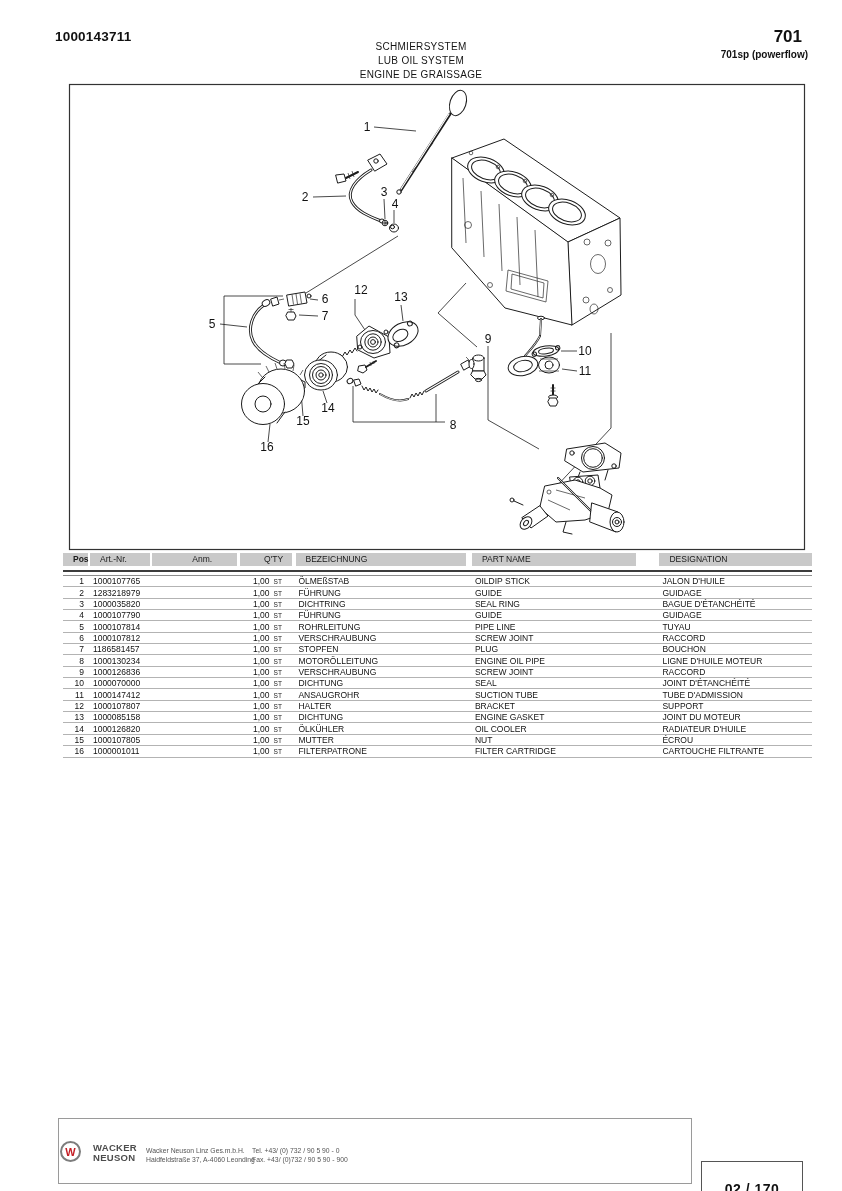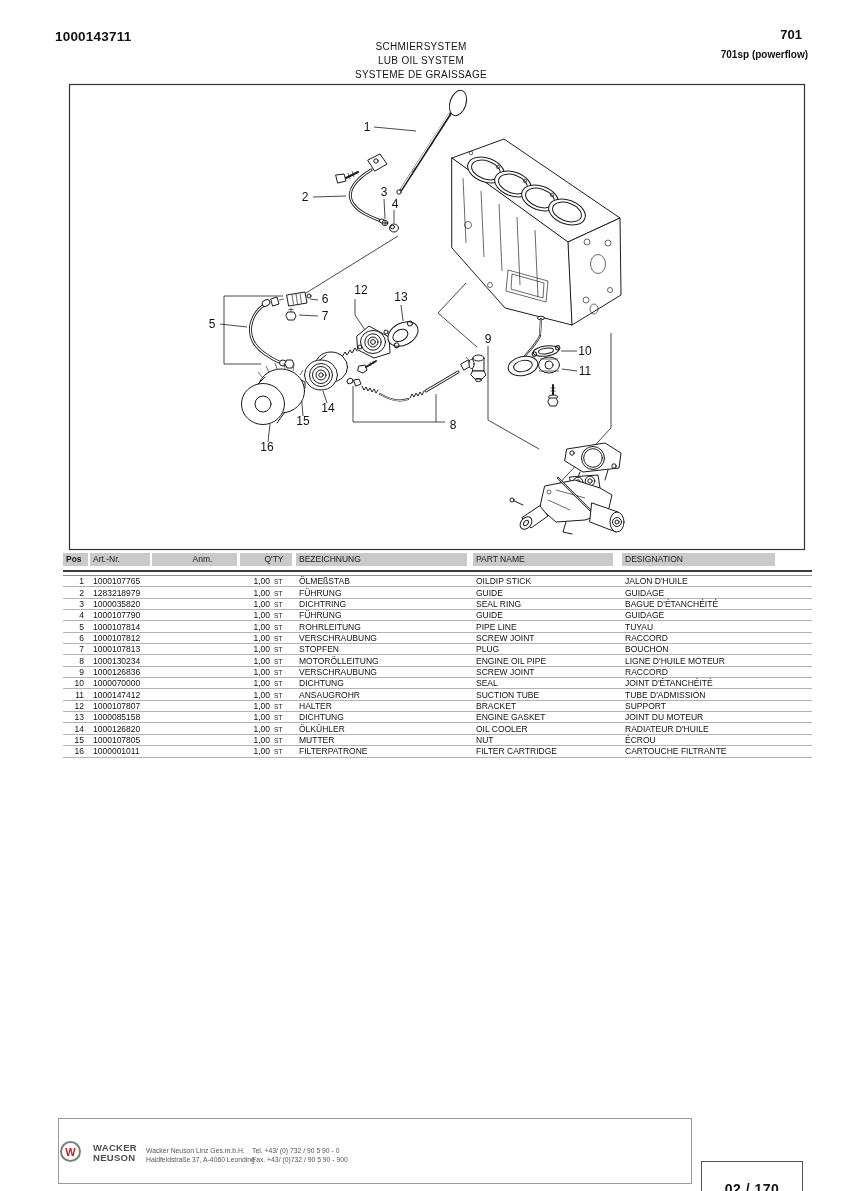--- a/index.html
+++ b/index.html
@@ -4,43 +4,43 @@
 <style>
   html,body{margin:0;padding:0;}
   body{
     width:842px;height:1191px;position:relative;background:#fff;
     font-family:"Liberation Sans","DejaVu Sans",sans-serif;color:#111;overflow:hidden;
   }
   .abs{position:absolute;}
   
   .doc-number{left:55px;top:29px;font-size:13.5px;font-weight:bold;letter-spacing:.2px;}
   .center-title{left:0;right:0;top:40px;text-align:center;font-size:10px;line-height:14px;letter-spacing:.3px;color:#151515;}
-  .group-number{right:40px;top:27px;font-size:13px;font-weight:bold;}
+  .group-number{right:40px;top:27px;font-size:17px;font-weight:bold;}
   .group-variant{right:34px;top:49px;font-size:10px;font-weight:bold;}
   
   svg{position:absolute;left:0;top:0;}
   .s{stroke:#1c1c1c;stroke-width:1;fill:none;stroke-linecap:round;stroke-linejoin:round;}
   .sw{stroke:#1c1c1c;stroke-width:1;fill:#fff;stroke-linecap:round;stroke-linejoin:round;}
   .thick{stroke:#1c1c1c;stroke-width:3;fill:none;stroke-linecap:round;}
   .thin2{stroke:#1c1c1c;stroke-width:2;fill:none;stroke-linecap:round;}
   .wover{stroke:#fff;stroke-width:1.2;fill:none;stroke-linecap:round;}
   .wover08{stroke:#fff;stroke-width:.8;fill:none;}
   .lead{stroke:#1c1c1c;stroke-width:.8;fill:none;}
   .det{stroke:#2a2a2a;stroke-width:.7;fill:none;}
   .callout{font:12px "Liberation Sans","DejaVu Sans",sans-serif;fill:#111;text-anchor:middle;}
   
   .ptable{left:63px;top:553px;width:749px;font-size:8.5px;}
   .thead{display:flex;}
-  .hcell{background:#c9c9c9;height:13px;line-height:13px;padding-left:3px;box-sizing:border-box;color:#1a1a1a;}
+  .hcell{background:#c9c9c9;height:13px;line-height:13px;padding-left:10px;box-sizing:border-box;color:#1a1a1a;}
   .c-pos{width:25px;margin-right:2px;}
   .c-art{width:60px;margin-right:2px;}
   .c-anm{width:85px;margin-right:3px;}
   .c-qty{width:52px;margin-right:4px;}
   .c-bez{width:171px;margin-right:6px;}
-  .c-part{width:140px;margin-right:9px;}
+  .c-part{width:165px;margin-right:23px;}
   .c-des{width:153px;margin-right:0;}
   .h-pos{font-weight:bold;}
   .h-center{text-align:center;padding-left:16px;}
   .dline{height:3px;border-top:2px solid #3d3d3d;border-bottom:1px solid #8d8d8d;margin-top:4px;}
   .trow{display:flex;height:11.35px;align-items:center;border-bottom:1px solid #b3b3b3;box-sizing:border-box;}
   .tcell{box-sizing:border-box;padding-left:3px;white-space:nowrap;overflow:hidden;}
   .t-pos{text-align:right;padding-right:4px;padding-left:0;}
   .t-qty{display:flex;align-items:baseline;padding-left:0;}
   .qv{width:30px;text-align:right;}
   .qu{font-size:6.6px;margin-left:4px;color:#222;}
@@ -55,21 +55,21 @@
   .page-box{left:701px;top:1161px;width:102px;height:55px;border:1.5px solid #555;box-sizing:border-box;
     display:flex;align-items:center;justify-content:center;font-size:14px;font-weight:bold;letter-spacing:.5px;}
 </style>
 </head>
 <body>
 
 <div class="abs doc-number">1000143711</div>
 <div class="abs center-title">
   <div>SCHMIERSYSTEM</div>
   <div>LUB OIL SYSTEM</div>
-  <div>SYSTEME DE GRAISSAGE</div>
+  <div>ENGINE DE GRAISSAGE</div>
 </div>
 <div class="abs group-number">701</div>
 <div class="abs group-variant">701sp (powerflow)</div>
 
 <svg width="842" height="552" viewBox="0 0 842 552">
   <rect x="69.5" y="84.5" width="735" height="465" fill="#fff" stroke="#333" stroke-width="1.2"></rect>
 
   <g>
     <line class="lead" x1="398" y1="236" x2="306" y2="293"></line>
     <line class="lead" x1="466" y1="283" x2="438" y2="313"></line>
@@ -418,21 +418,21 @@
     <div class="tcell c-qty t-qty">
       <span class="qv">1,00</span>
       <span class="qu">ST</span>
     </div>
     <div class="tcell c-bez">VERSCHRAUBUNG</div>
     <div class="tcell c-part">SCREW JOINT</div>
     <div class="tcell c-des">RACCORD</div>
   </div>
       <div class="trow">
     <div class="tcell c-pos t-pos">7</div>
-    <div class="tcell c-art">1000107813</div>
+    <div class="tcell c-art">1186581457</div>
     <div class="tcell c-anm"></div>
     <div class="tcell c-qty t-qty">
       <span class="qv">1,00</span>
       <span class="qu">ST</span>
     </div>
     <div class="tcell c-bez">STOPFEN</div>
     <div class="tcell c-part">PLUG</div>
     <div class="tcell c-des">BOUCHON</div>
   </div>
       <div class="trow">

